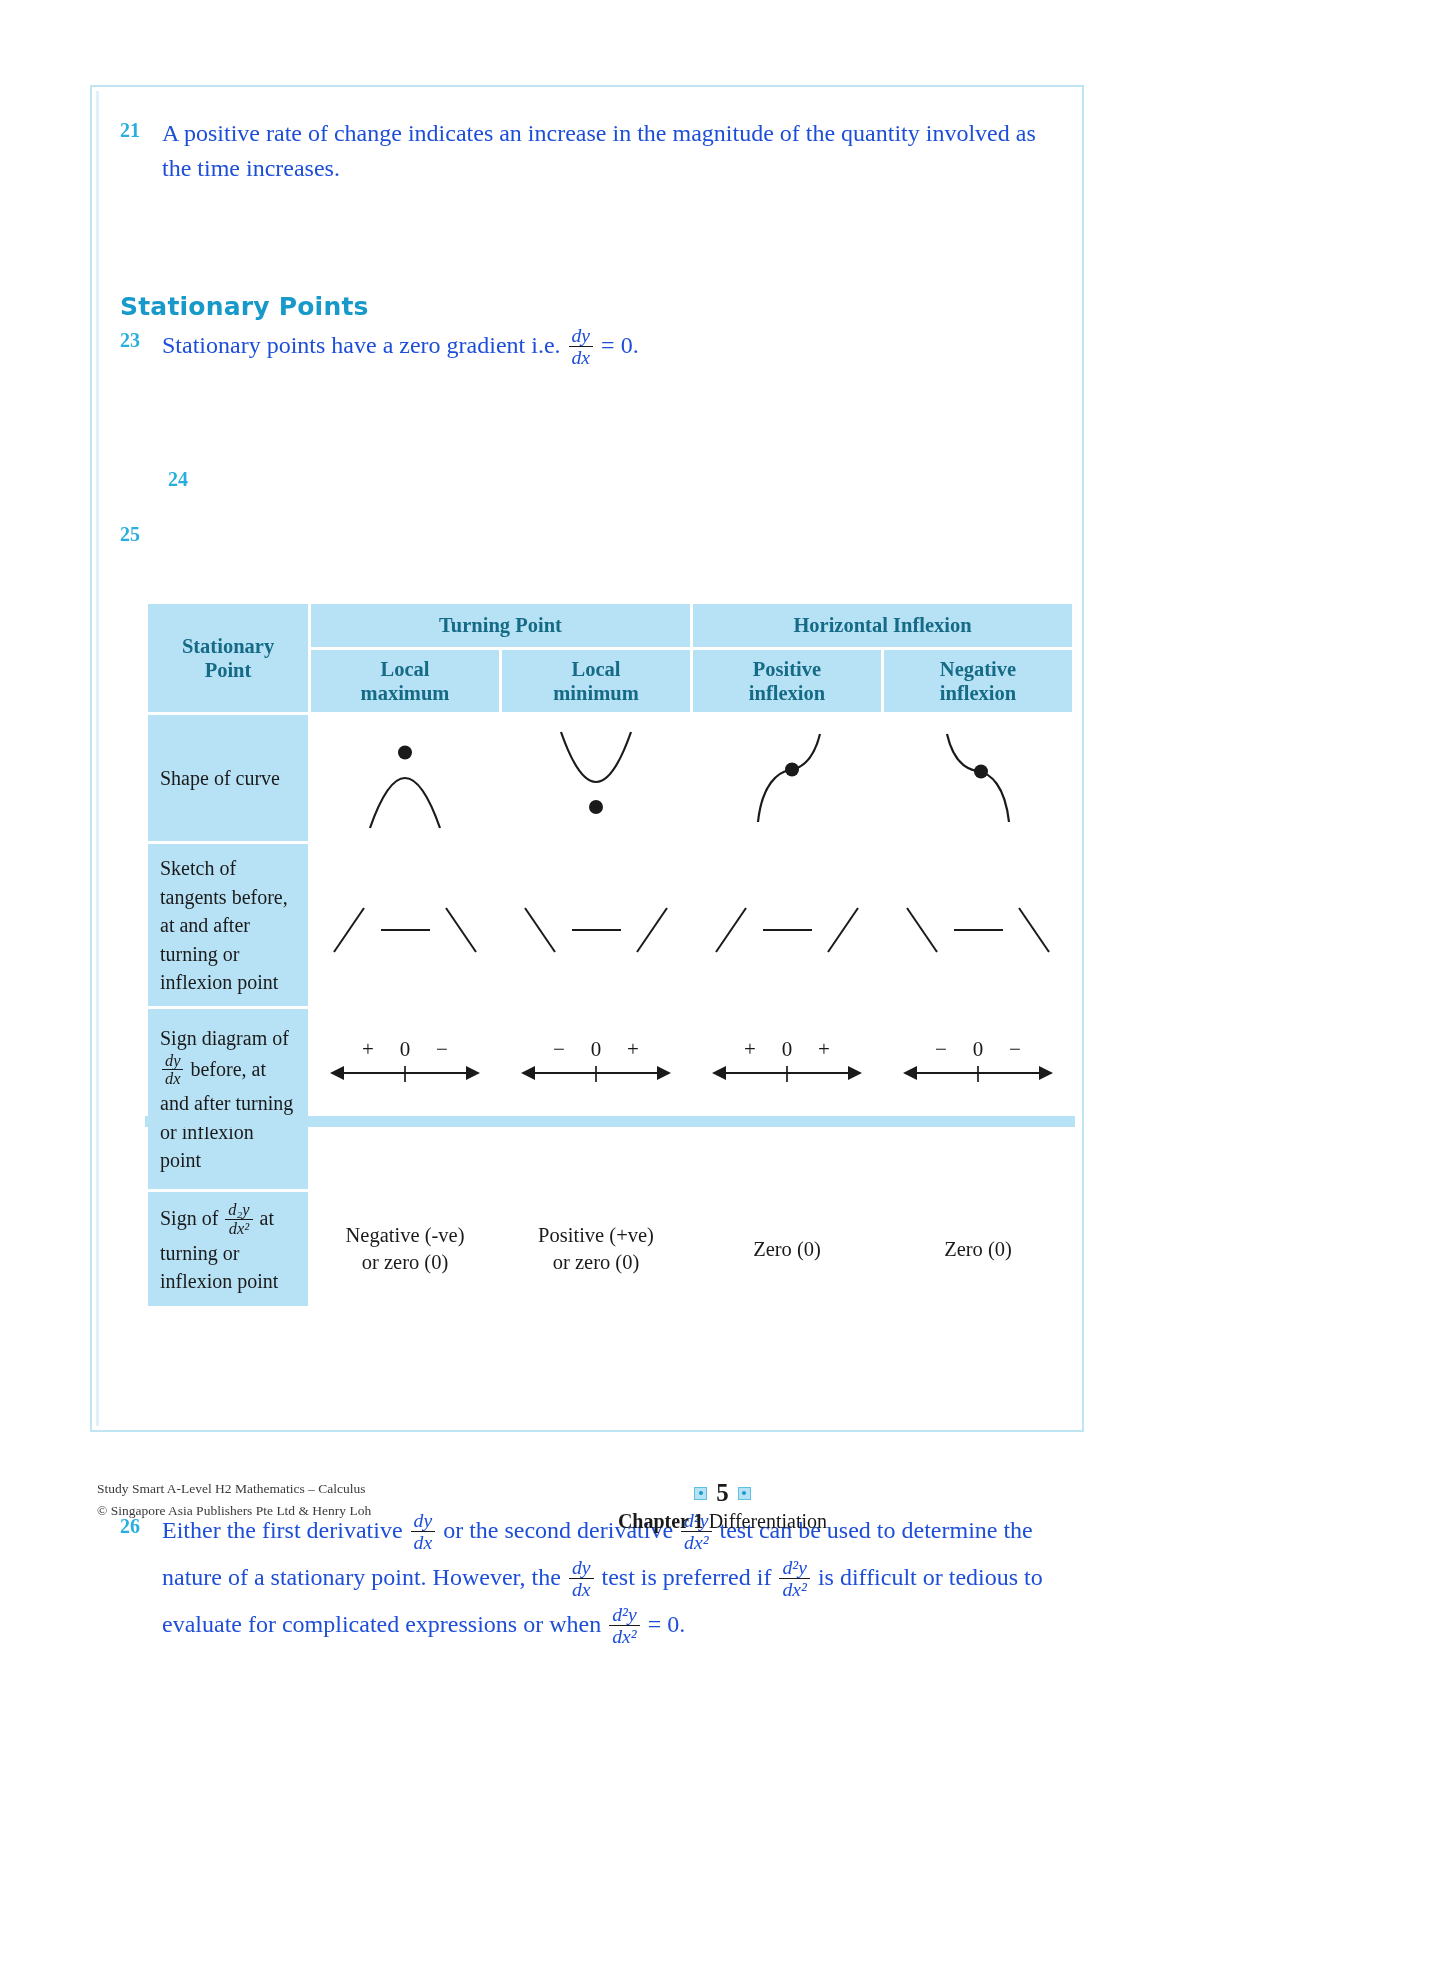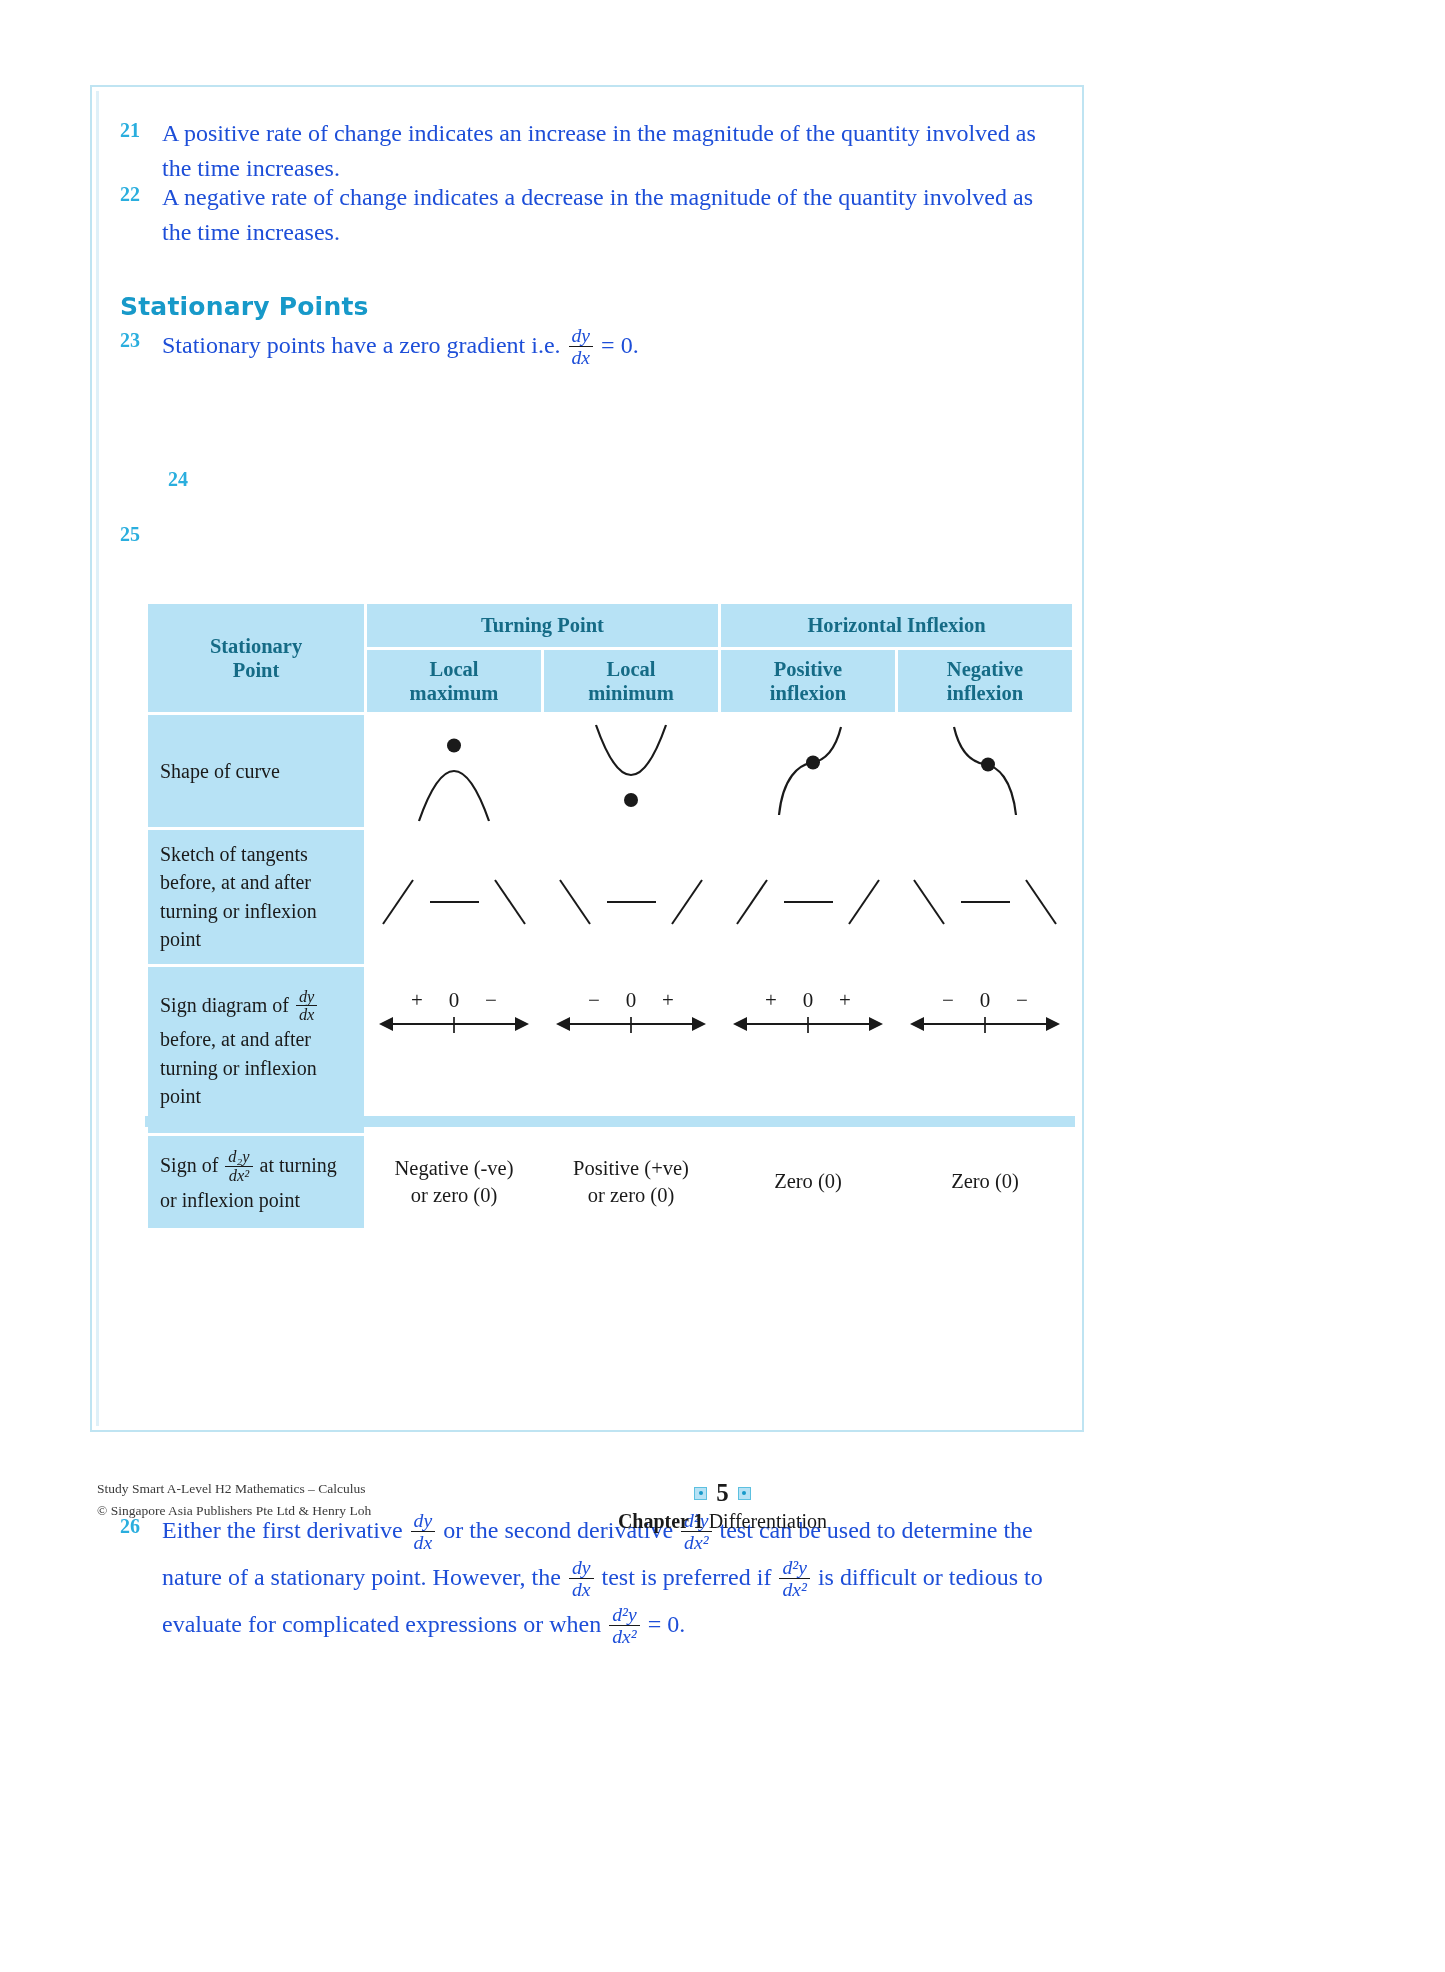--- a/index.html
+++ b/index.html
@@ -87,21 +87,21 @@
   #sp-table {
     position: absolute;
     left: 145px; top: 601px;
     width: 930px;
     border-collapse: separate;
     border-spacing: 3px;
     background: #ffffff;
   }
   #sp-table td, #sp-table th {
     background: #ffffff;
-    padding: 0;
+    padding: 7px;
     vertical-align: middle;
   }
   .hdr {
     background: #b7e2f5 !important;
     color: #156b86;
     font-weight: bold;
     text-align: center;
     font-size: 20.5px;
     font-family: "Liberation Serif", serif;
     line-height: 1.18;
@@ -179,24 +179,20 @@
 <div id="page">
 
   <div id="content-frame"></div>
   <div id="frame-inner-line"></div>
 
   <div class="item" style="left:120px; top:116px; width:940px;">
     <div class="item-num">21</div>
     <div class="item-text">A positive rate of change indicates an increase in the magnitude of the quantity involved as the time increases.</div>
   </div>
 
-  <div class="item" style="left:120px; top:180px; width:940px;">
-    <div class="item-num">22</div>
-    <div class="item-text">A negative rate of change indicates a decrease in the magnitude of the quantity involved as the time increases.</div>
-  </div>
 
   <div class="section-heading" style="left:120px; top:292px;">Stationary Points</div>
 
   <div class="item" style="left:120px; top:326px; width:940px;">
     <div class="item-num">23</div>
     <div class="item-text">
       <span>Stationary points have a zero gradient i.e.</span>
       <span class="frac">
         <span class="num it">dy</span>
         <span class="den it">dx</span>

